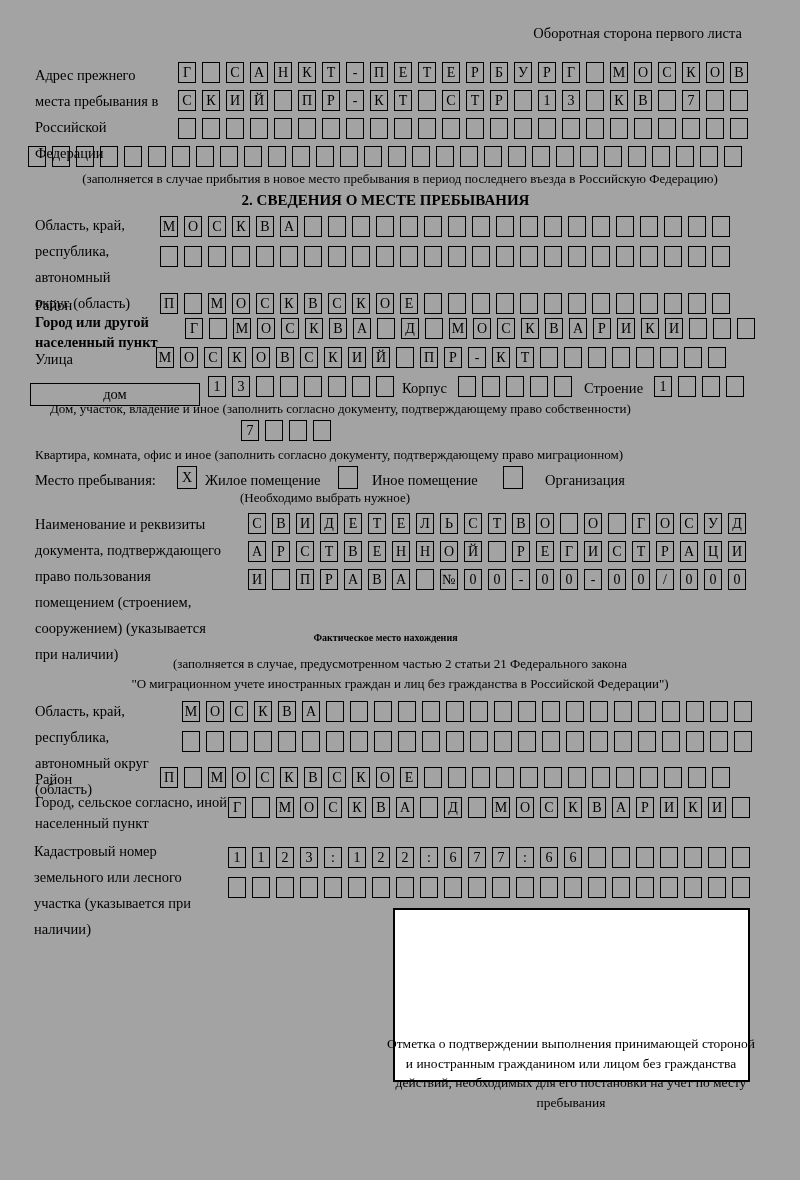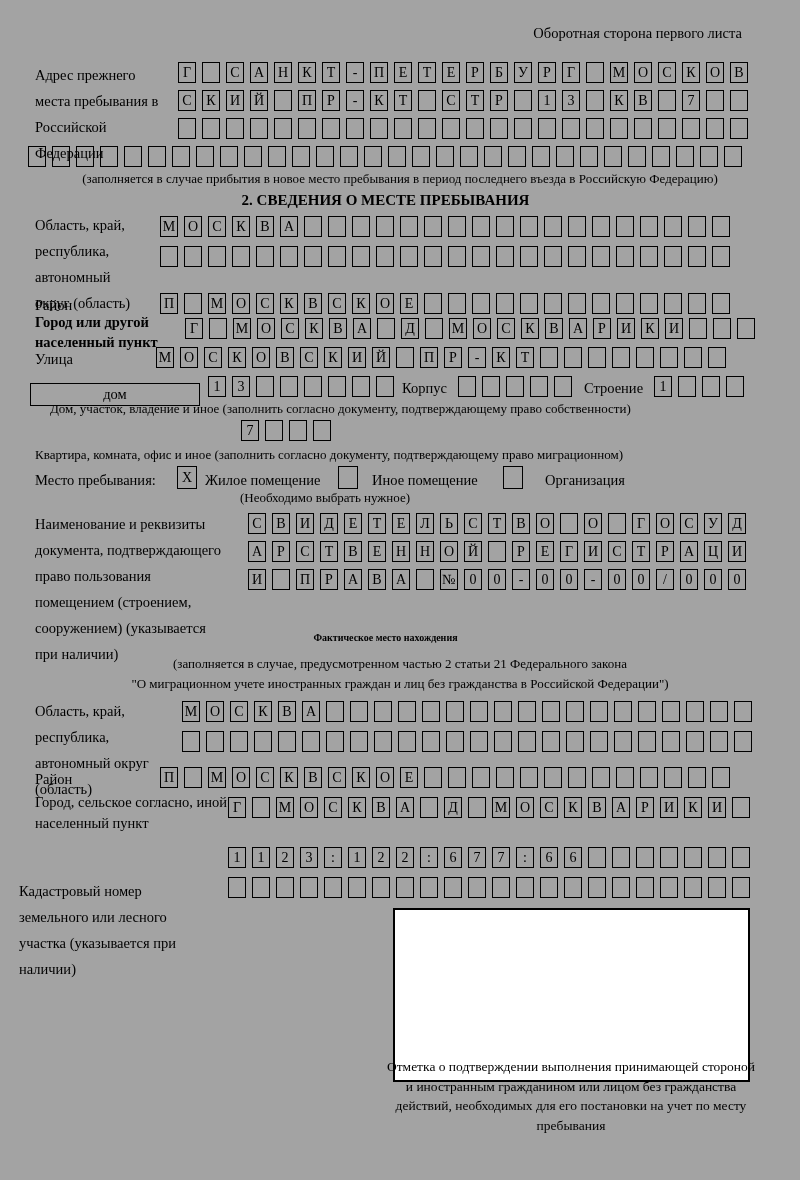--- a/index.html
+++ b/index.html
@@ -509,21 +509,21 @@
       <div class="cell">К</div>
       <div class="cell">В</div>
       <div class="cell">А</div>
       <div class="cell">Р</div>
       <div class="cell">И</div>
       <div class="cell">К</div>
       <div class="cell">И</div>
       <div class="cell"></div>
     </div>
 
-  <div class="lbl" style="left:19px;top:838px;width:160px;margin-top:40px;">Кадастровый номер земельного или лесного участка (указывается при наличии)</div>
+  <div class="lbl" style="left:34px;top:838px;width:160px;">Кадастровый номер земельного или лесного участка (указывается при наличии)</div>
   <div class="grid" style="left:228px;top:847px;">
       <div class="cell">1</div>
       <div class="cell">1</div>
       <div class="cell">2</div>
       <div class="cell">3</div>
       <div class="cell">:</div>
       <div class="cell">1</div>
       <div class="cell">2</div>
       <div class="cell">2</div>
       <div class="cell">:</div>
@@ -560,15 +560,15 @@
       <div class="cell"></div>
       <div class="cell"></div>
       <div class="cell"></div>
       <div class="cell"></div>
       <div class="cell"></div>
       <div class="cell"></div>
       <div class="cell"></div>
     </div>
 
   <div class="bigbox" style="left:393px;top:908px;width:357px;height:174px;"></div>
-  <div class="caption" style="left:385px;top:1057px;width:372px;">Отметка о подтверждении выполнения принимающей стороной и иностранным гражданином или лицом без гражданства действий, необходимых для его постановки на учет по месту пребывания</div>
+  <div class="caption" style="left:385px;top:1034px;width:372px;">Отметка о подтверждении выполнения принимающей стороной и иностранным гражданином или лицом без гражданства действий, необходимых для его постановки на учет по месту пребывания</div>
 
 </div>
 
 </body></html>

